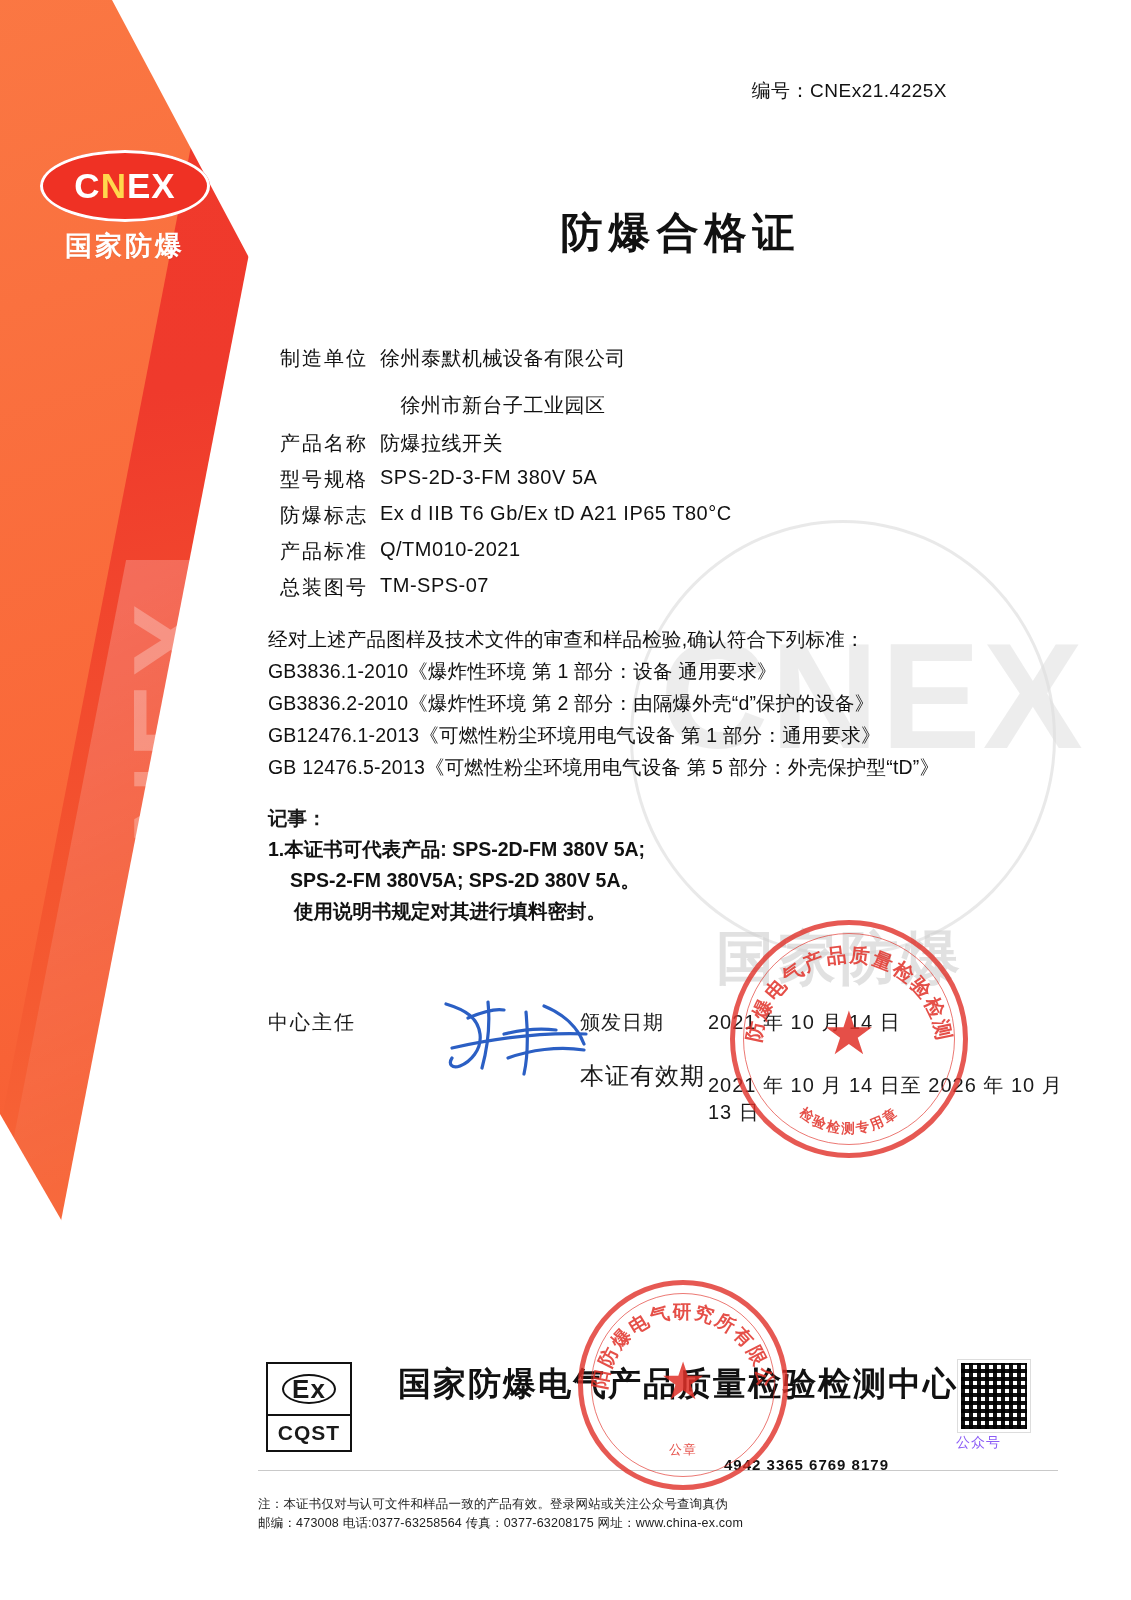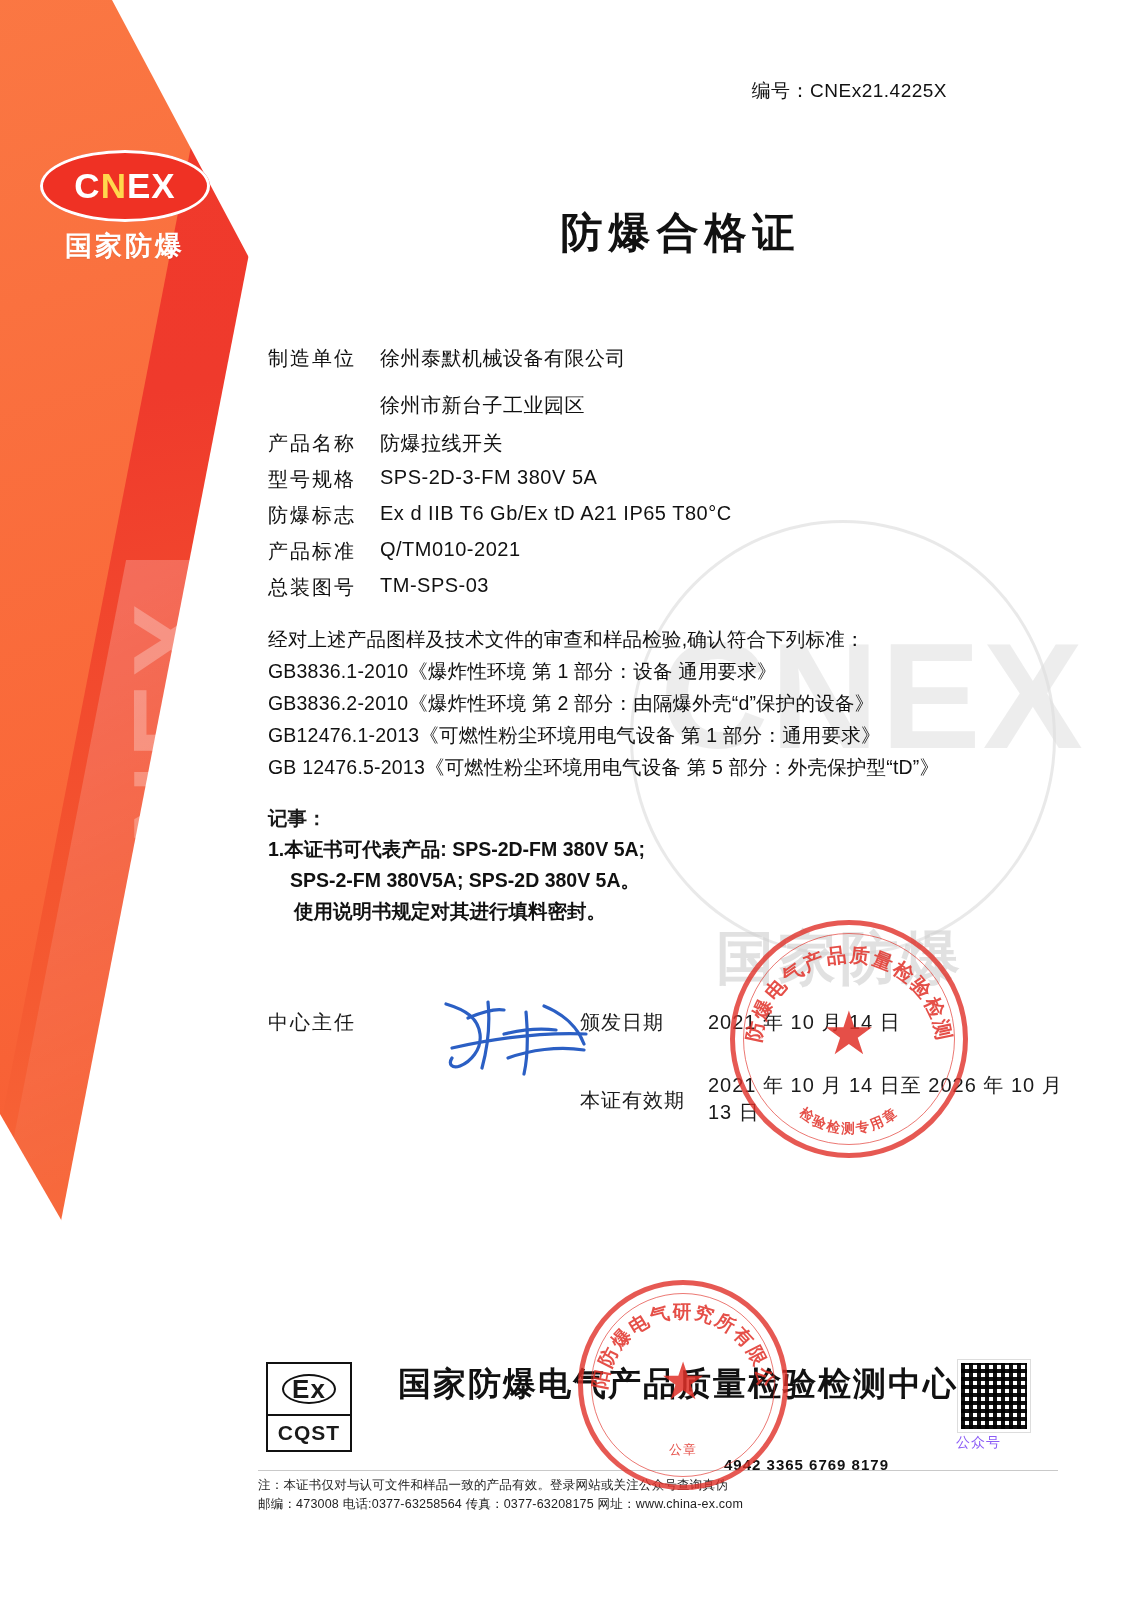--- a/index.html
+++ b/index.html
@@ -105,21 +105,21 @@
     position:absolute;left:20px;top:400px;width:440px;text-align:center;
     font-size:58px;font-weight:bold;color:rgba(205,205,205,.6);letter-spacing:4px;
   }
   .wm-letters{
     position:absolute;left:60px;top:90px;width:370px;text-align:center;
     font-size:150px;font-weight:bold;color:rgba(222,222,222,.55);letter-spacing:2px;
   }
 
   
   .body{position:absolute;left:268px;top:345px;width:790px;z-index:3;}
-  .field-row{display:flex;align-items:flex-start;margin-bottom:11px;}
+  .field-row{display:flex;align-items:flex-start;margin-bottom:11px;text-align:center;}
   .field-label{width:112px;flex:0 0 112px;font-size:20px;letter-spacing:2px;color:#111;}
   .field-value{font-size:20px;color:#111;letter-spacing:.5px;}
   .field-value .line2{display:block;margin-top:20px;}
   .field-row.tight{margin-bottom:9px;}
 
   .std-block{margin-top:22px;}
   .std-line{font-size:19.5px;line-height:32px;color:#111;letter-spacing:.2px;}
 
   .notes-block{margin-top:20px;font-weight:bold;}
   .notes-title{font-size:19.5px;line-height:31px;}
@@ -128,21 +128,21 @@
   .note-indent2{padding-left:26px;}
 
   
   .sign-area{position:absolute;left:268px;top:1000px;width:800px;height:110px;z-index:3;}
   .sign-label{position:absolute;left:0;top:9px;font-size:20px;letter-spacing:2px;}
   .signature{
     position:absolute;left:140px;top:-12px;width:250px;height:100px;
   }
   .issue-label{position:absolute;left:312px;top:9px;font-size:20px;letter-spacing:1px;}
   .issue-value{position:absolute;left:440px;top:9px;font-size:20px;letter-spacing:1px;}
-  .valid-label{position:absolute;left:312px;top:60px;font-size:20px;letter-spacing:1px;margin-top:27px;}
+  .valid-label{position:absolute;left:312px;top:60px;font-size:24px;letter-spacing:1px;}
   .valid-value{position:absolute;left:440px;top:72px;font-size:20px;letter-spacing:1px;}
 
   
   .seal{
     position:absolute;border:5px solid rgba(224,48,40,.80);border-radius:50%;
     z-index:4;pointer-events:none;
   }
   .seal-top{left:730px;top:920px;width:228px;height:228px;}
   .seal-bottom{left:578px;top:1280px;width:200px;height:200px;}
   .seal-inner-ring{
@@ -197,21 +197,21 @@
       repeating-linear-gradient(90deg,#111 0 4px,#fff 4px 8px),
       repeating-linear-gradient(0deg,#111 0 4px,#fff 4px 8px);
     background-blend-mode:multiply;
     border:3px solid #fff;
     outline:1px solid #ddd;
   }
   .qr-label{position:absolute;left:698px;top:82px;font-size:14px;letter-spacing:1px;color:#8b5cf6;text-align:right;}
 
   .footer-note{
     position:absolute;left:0;top:118px;width:800px;
-    border-top:1px solid #c9c9c9;padding-top:5px;
+    border-top:1px solid #c9c9c9;padding-top:24px;
   }
   .fn-line{font-size:12.5px;color:#222;line-height:19px;letter-spacing:.2px;}
   .doc-code{
     position:absolute;left:466px;top:104px;font-size:15px;color:#111;letter-spacing:1px;font-weight:bold;
   }
 
 </style>
 </head>
 <body>
 
@@ -270,21 +270,21 @@
       <div class="field-value">Ex d IIB T6 Gb/Ex tD A21 IP65 T80°C</div>
     </div>
 
     <div class="field-row tight">
       <div class="field-label">产品标准</div>
       <div class="field-value">Q/TM010-2021</div>
     </div>
 
     <div class="field-row tight">
       <div class="field-label">总装图号</div>
-      <div class="field-value">TM-SPS-03</div>
+      <div class="field-value">TM-SPS-07</div>
     </div>
 
     <div class="std-block">
       <div class="std-line">经对上述产品图样及技术文件的审查和样品检验,确认符合下列标准：</div>
       <div class="std-line">GB3836.1-2010《爆炸性环境  第 1 部分：设备  通用要求》</div>
       <div class="std-line">GB3836.2-2010《爆炸性环境  第 2 部分：由隔爆外壳“d”保护的设备》</div>
       <div class="std-line">GB12476.1-2013《可燃性粉尘环境用电气设备   第 1 部分：通用要求》</div>
       <div class="std-line">GB 12476.5-2013《可燃性粉尘环境用电气设备   第 5 部分：外壳保护型“tD”》</div>
     </div>
 

